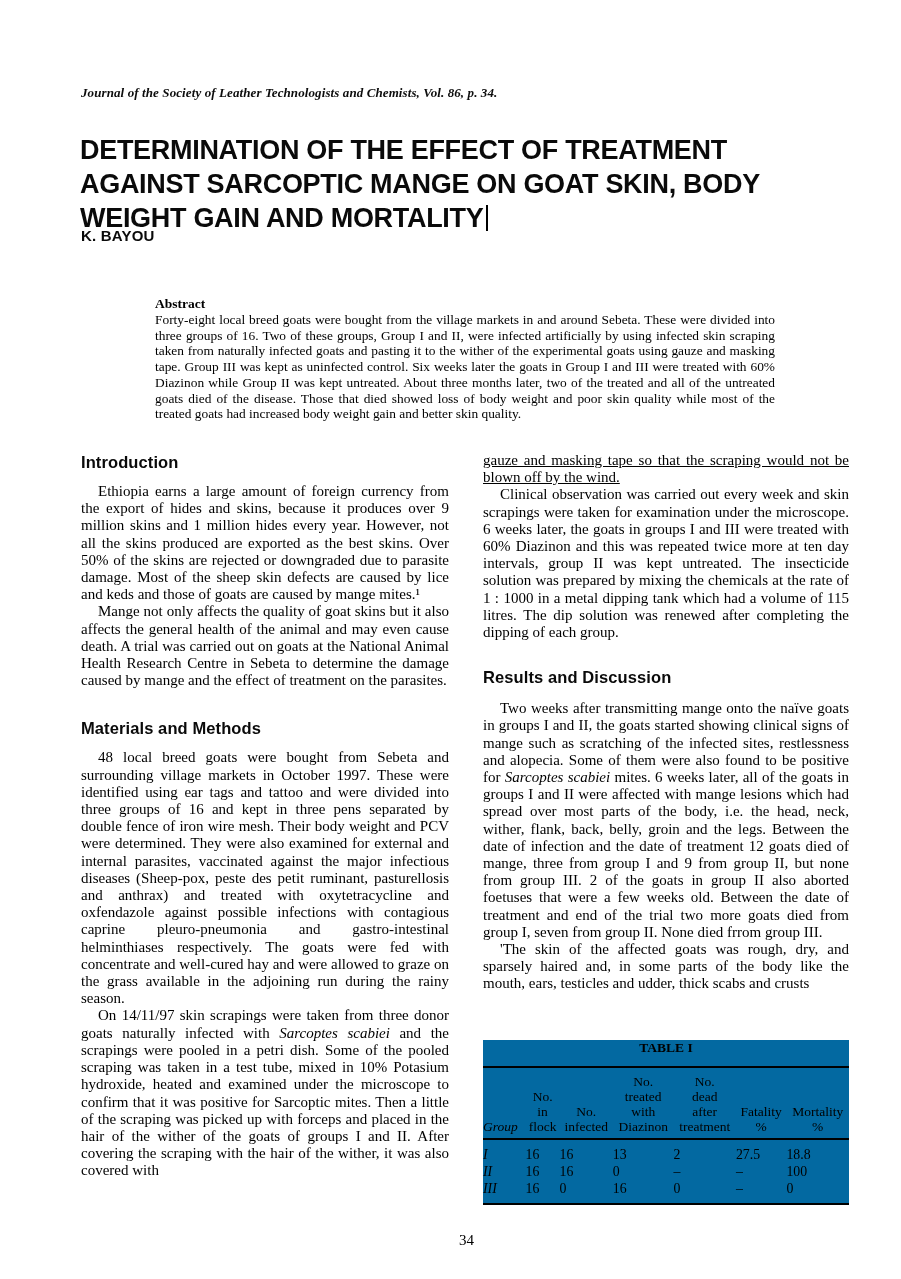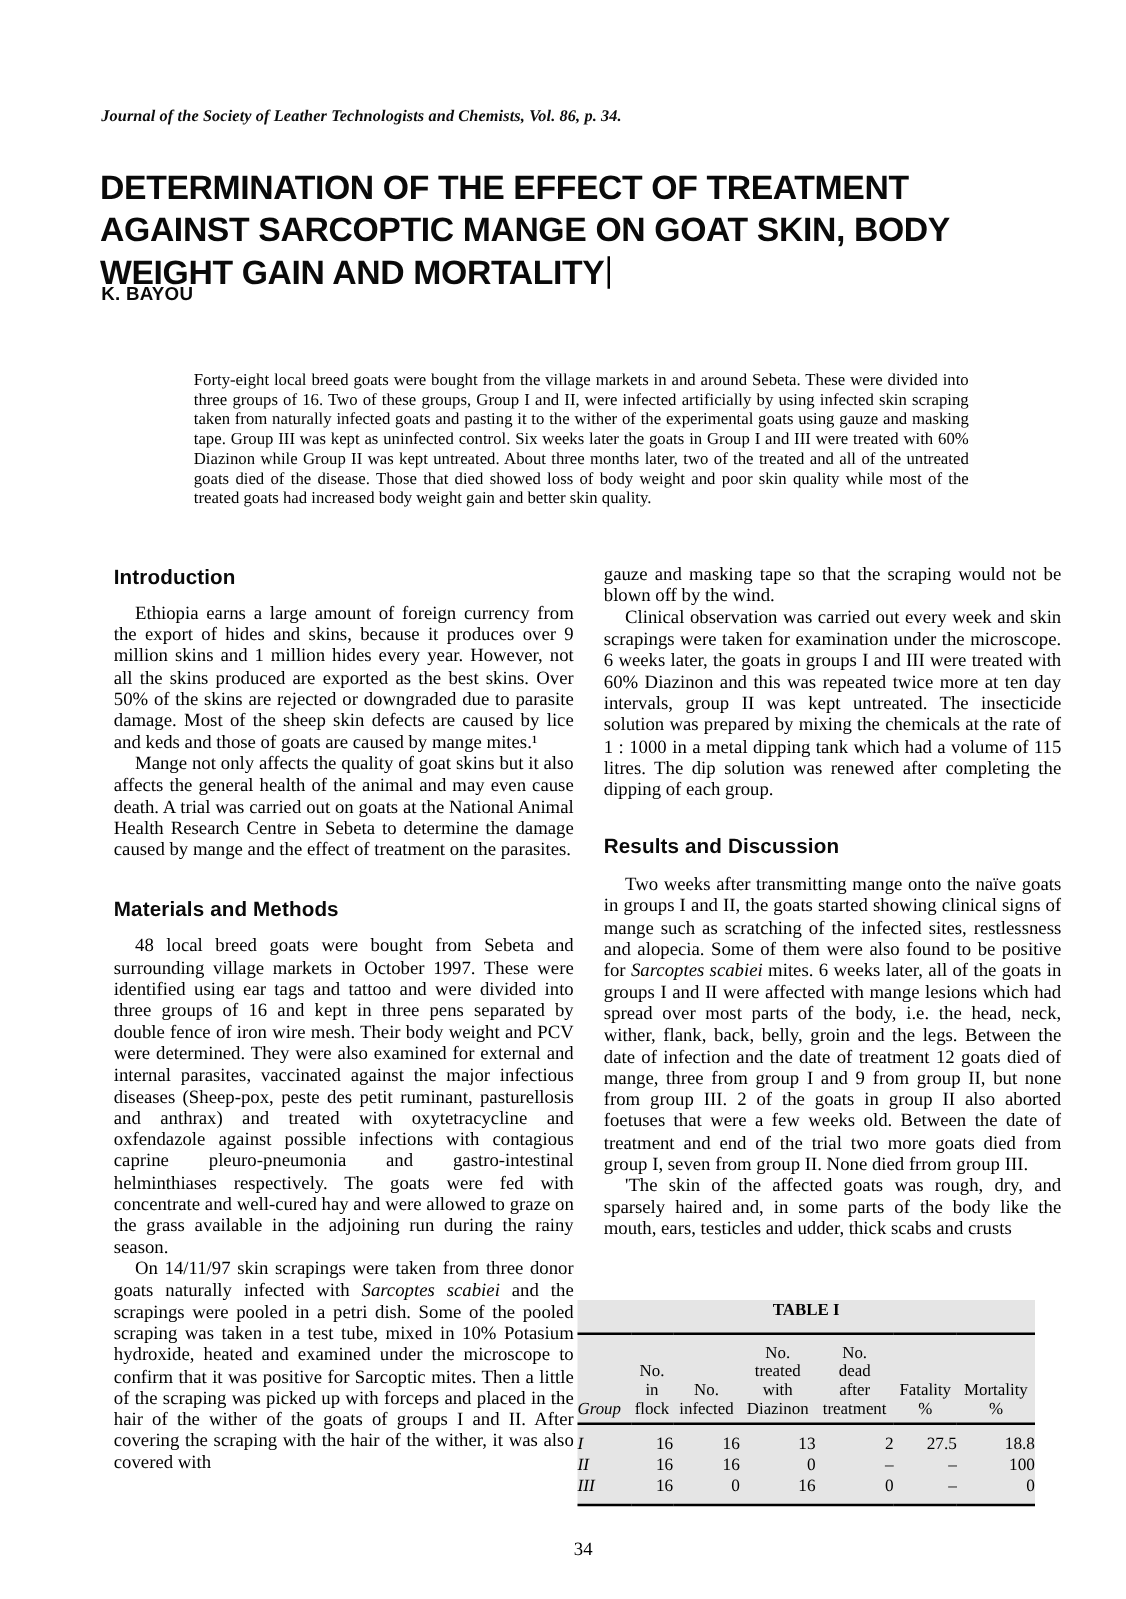--- a/index.html
+++ b/index.html
@@ -48,40 +48,40 @@
   .abstract { left: 139px; top: 296px; width: 620px; }
   .abstract-heading {
     font: 700 13.5px/16px "Liberation Serif", serif;
   }
   .abstract-body {
     font: 400 13.4px/15.7px "Liberation Serif", serif;
     text-align: justify;
     margin: 0;
   }
   .col { top: 452px; }
-  .col-left  { left: 75px;  width: 368px; height: 770px; overflow: hidden; }
+  .col-left  { left: 65px;  width: 368px; height: 770px; overflow: hidden; }
   .col-right { left: 467px; width: 366px; height: 584px; overflow: hidden; }
   h2.section {
     font: 700 16.5px/20px "Liberation Sans", sans-serif;
     color: #0a0a0a;
     margin: 0 0 11px 0;
     letter-spacing: 0.1px;
   }
   h2.mt  { margin-top: 29px; }
   h2.mt2 { margin-top: 26px; margin-bottom: 13px; }
   p.body {
     font-size: 15px;
     line-height: 17.2px;
     text-align: justify;
     margin: 0;
     text-indent: 17px;
   }
-  p.noindent { text-indent: 0; }
+  p.noindent { text-indent: 0; text-decoration: underline; }
   .it { font-style: italic; }
-  .tablewrap { left: 446px; top: 1040px; width: 366px; background: #e5e5e5; }
+  .tablewrap { left: 467px; top: 1040px; width: 366px; background: #0369a1; }
   .tcap1, .tcap2 {
     font: 700 13.5px/16px "Liberation Serif", serif;
     text-align: center;
   }
   .tcap2 { margin-bottom: 0; }
   table.datatable {
     border-collapse: collapse;
     width: 366px;
     margin-top: 10px;
     border-top: 2px solid #000;
@@ -94,21 +94,21 @@
     line-height: 15px;
     text-align: center;
     vertical-align: bottom;
     white-space: pre-line;
     padding: 6px 0 4px 0;
     border-bottom: 2px solid #000;
   }
   table.datatable td {
     font-size: 13.8px;
     line-height: 17px;
-    text-align: right;
+    text-align: left;
     padding: 0;
   }
   table.datatable tbody tr:first-child td { padding-top: 6px; }
   table.datatable tbody tr:last-child td  { padding-bottom: 6px; }
   table.datatable .l { text-align: left; font-style: italic; }
   .pagenum {
     left: 0; top: 1231px; width: 901px;
     text-align: center;
     font: 400 15px/18px "Liberation Serif", serif;
   }
@@ -119,20 +119,21 @@
 <div class="page">
 
   <div class="abs journal-line">Journal of the Society of Leather Technologists and Chemists, Vol. 86, p. 34.</div>
 
   <h1 class="abs title"><span>DETERMINATION OF THE EFFECT OF TREATMENT AGAINST SARCOPTIC MANGE ON GOAT SKIN, BODY WEIGHT GAIN AND MORTALITY</span><span class="caret"></span></h1>
 
   <div class="abs author">K. BAYOU</div>
 
 
   <div class="abs abstract">
+    <div class="abstract-heading">Abstract</div>
     <p class="abstract-body">Forty-eight local breed goats were bought from the village markets in and around Sebeta. These were divided into three groups of 16. Two of these groups, Group I and II, were infected artificially by using infected skin scraping taken from naturally infected goats and pasting it to the wither of the experimental goats using gauze and masking tape. Group III was kept as uninfected control. Six weeks later the goats in Group I and III were treated with 60% Diazinon while Group II was kept untreated. About three months later, two of the treated and all of the untreated goats died of the disease. Those that died showed loss of body weight and poor skin quality while most of the treated goats had increased body weight gain and better skin quality.</p>
   </div>
 
   <div class="abs col col-left">
     <h2 class="section">Introduction</h2>
     <p class="body">Ethiopia earns a large amount of foreign currency from the export of hides and skins, because it produces over 9 million skins and 1 million hides every year. However, not all the skins produced are exported as the best skins. Over 50% of the skins are rejected or downgraded due to parasite damage. Most of the sheep skin defects are caused by lice and keds and those of goats are caused by mange mites.¹</p>
     <p class="body">Mange not only affects the quality of goat skins but it also affects the general health of the animal and may even cause death. A trial was carried out on goats at the National Animal Health Research Centre in Sebeta to determine the damage caused by mange and the effect of treatment on the parasites.</p>
     <h2 class="section mt">Materials and Methods</h2>
     <p class="body">48 local breed goats were bought from Sebeta and surrounding village markets in October 1997. These were identified using ear tags and tattoo and were divided into three groups of 16 and kept in three pens separated by double fence of iron wire mesh. Their body weight and PCV were determined. They were also examined for external and internal parasites, vaccinated against the major infectious diseases (Sheep-pox, peste des petit ruminant, pasturellosis and anthrax) and treated with oxytetracycline and oxfendazole against possible infections with contagious caprine pleuro-pneumonia and gastro-intestinal helminthiases respectively. The goats were fed with concentrate and well-cured hay and were allowed to graze on the grass available in the adjoining run during the rainy season.</p>
     <p class="body"><span>On 14/11/97 skin scrapings were taken from three donor goats naturally infected with </span><span class="it">Sarcoptes scabiei</span><span> and the scrapings were pooled in a petri dish. Some of the pooled scraping was taken in a test tube, mixed in 10% Potasium hydroxide, heated and examined under the microscope to confirm that it was positive for Sarcoptic mites. Then a little of the scraping was picked up with forceps and placed in the hair of the wither of the goats of groups I and II. After covering the scraping with the hair of the wither, it was also covered with</span></p>

